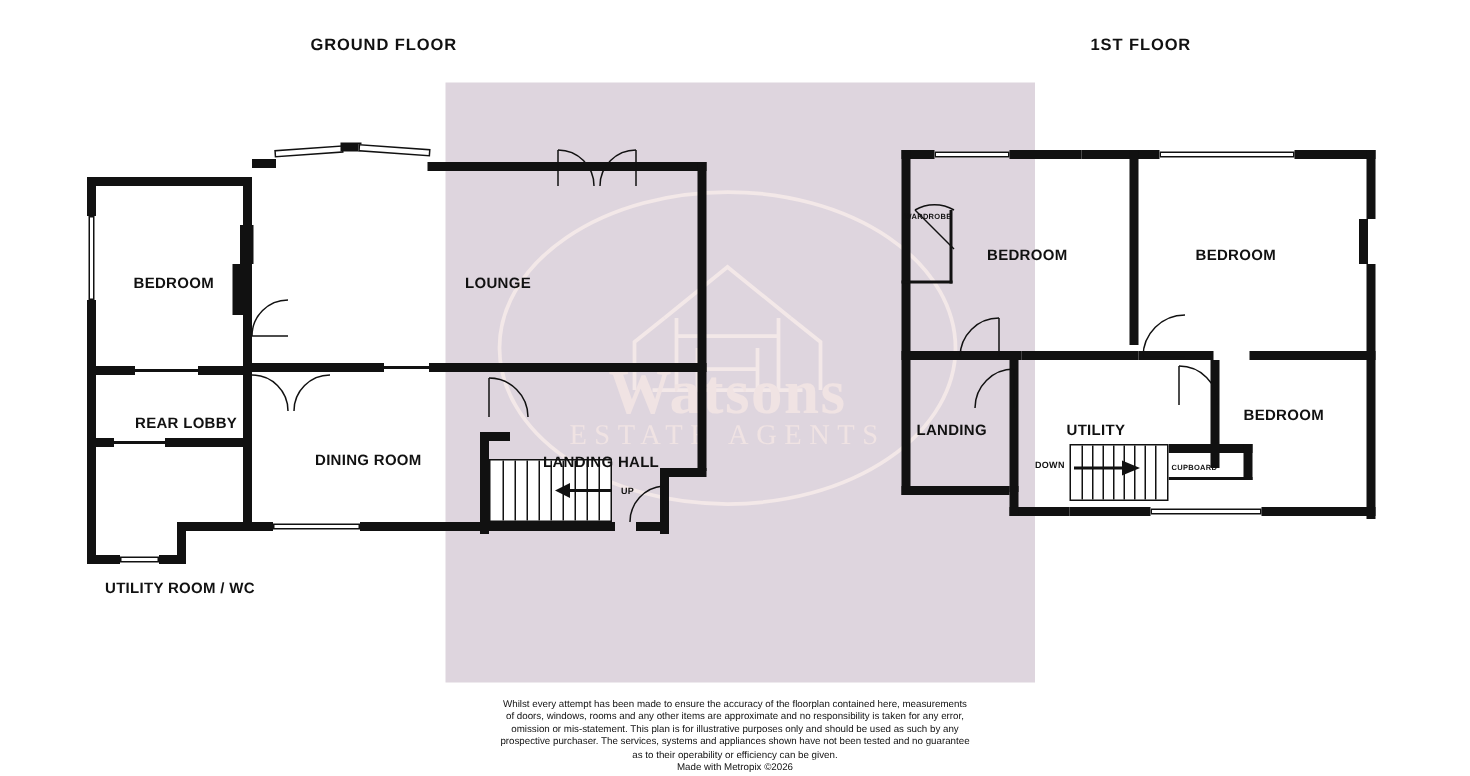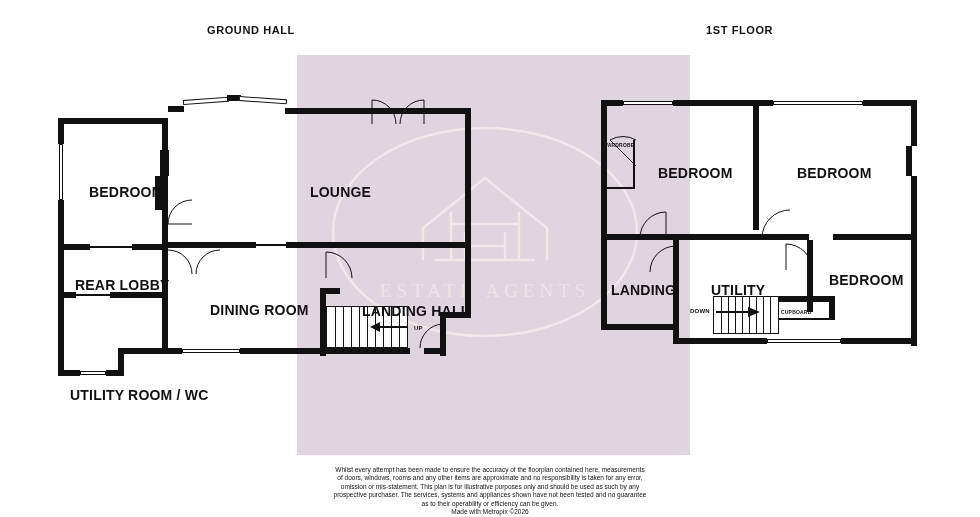--- a/index.html
+++ b/index.html
@@ -25,21 +25,21 @@
   .floor-title {
     position: absolute;
     font-size: 11px;
     font-weight: bold;
     letter-spacing: 0.6px;
     color: #111111;
     white-space: nowrap;
   }
   .room-label {
     position: absolute;
-    font-size: 14px;
+    font-size: 10px;
     font-weight: bold;
     color: #111111;
     letter-spacing: 0.2px;
     white-space: nowrap;
   }
   .tiny-label {
     position: absolute;
     font-size: 5px;
     font-weight: bold;
     color: #111111;
@@ -117,37 +117,38 @@
   .disclaimer div { white-space: nowrap; }
 </style>
 </head>
 <body>
 
 <div id="page">
 
   <div class="band" style="left:297px; top:55px; width:95px; height:400px;"></div>
   <div class="band" style="left:392px; top:55px; width:298px; height:400px;"></div>
 
-  <div class="floor-title" style="left:207px; top:24px;">GROUND HALL</div>
-  <div class="floor-title" style="left:706px; top:24px;text-align:right;">1ST FLOOR</div>
+  <div class="floor-title" style="left:207px; top:24px;">GROUND FLOOR</div>
+  <div class="floor-title" style="left:727px; top:24px;text-align:right;">1ST FLOOR</div>
 
   <div class="watermark">
     <svg width="340" height="220" viewBox="0 0 340 220">
       <ellipse cx="170" cy="112" rx="152" ry="104" fill="none" stroke="#f3e8e8" stroke-width="2.5"></ellipse>
       <g stroke="#f3e8e8" stroke-width="2.5" fill="none">
         <path d="M128 92 L170 58 L212 92"></path>
         <path d="M136 92 L136 140 M204 92 L204 140"></path>
         <path d="M136 104 L204 104"></path>
         <path d="M150 112 L150 140 M190 112 L190 140"></path>
         <path d="M150 126 L190 126"></path>
         <path d="M120 140 L220 140"></path>
         <path d="M212 92 L232 108 L232 140"></path>
         <path d="M128 92 L108 108 L108 140"></path>
       </g>
     </svg>
+    <div class="wm-text wm-main">Watsons</div>
     <div class="wm-text wm-sub">ESTATE AGENTS</div>
   </div>
 
   <div>
 
     <div class="wall" style="left:58px; top:118px; width:6px; height:26px;"></div>
     <div class="thin" style="left:59px; top:144px; width:4px; height:56px; background:#ffffff; border:1px solid #111; box-sizing:border-box;"></div>
     <div class="wall" style="left:58px; top:200px; width:6px; height:50px;"></div>
     <div class="wall" style="left:58px; top:250px; width:6px; height:46px;"></div>
     <div class="wall" style="left:58px; top:296px; width:6px; height:80px;"></div>
@@ -240,21 +241,21 @@
       <div class="step" style="left:72px;"></div>
     </div>
     <svg class="arrow" style="left:370px; top:320px; width:40px; height:14px;">
       <line x1="38" y1="7" x2="8" y2="7" stroke="#111" stroke-width="2"></line>
       <polygon points="0,7 10,2 10,12" fill="#111"></polygon>
     </svg>
     <div class="tiny-label" style="left:414px; top:325px; font-size:6px;">UP</div>
 
     <div class="room-label" style="left:89px; top:184px;">BEDROOM</div>
     <div class="room-label" style="left:310px; top:184px;">LOUNGE</div>
-    <div class="room-label" style="left:75px; top:277px;">REAR LOBBY</div>
+    <div class="room-label" style="left:90px; top:277px;">REAR LOBBY</div>
     <div class="room-label" style="left:210px; top:302px;">DINING ROOM</div>
     <div class="room-label" style="left:362px; top:303px;">LANDING HALL</div>
     <div class="room-label" style="left:70px; top:339px;margin-top:48px;">UTILITY ROOM / WC</div>
   </div>
 
   <div>
 
     <div class="wall" style="left:601px; top:100px; width:22px; height:6px;"></div>
     <div class="thin" style="left:623px; top:101px; width:50px; height:4px; background:#ffffff; border:1px solid #111; box-sizing:border-box;"></div>
     <div class="wall" style="left:673px; top:100px; width:48px; height:6px;"></div>

